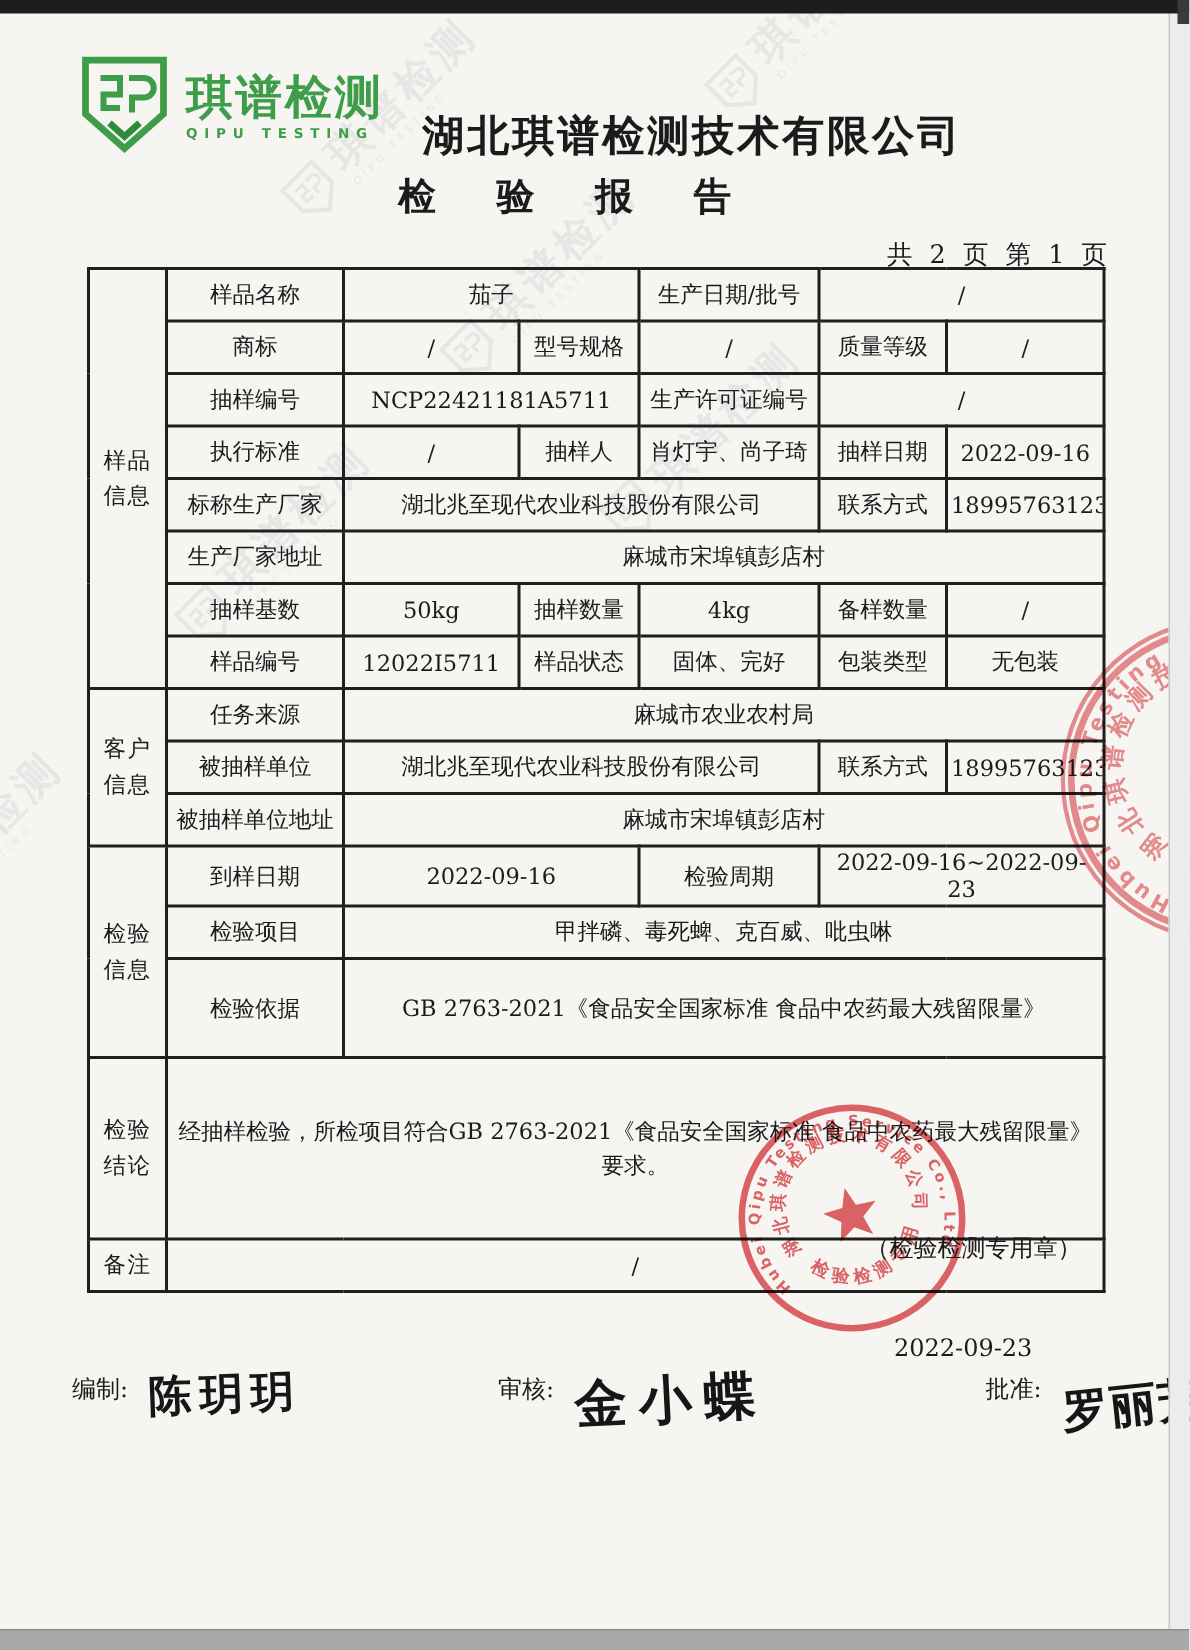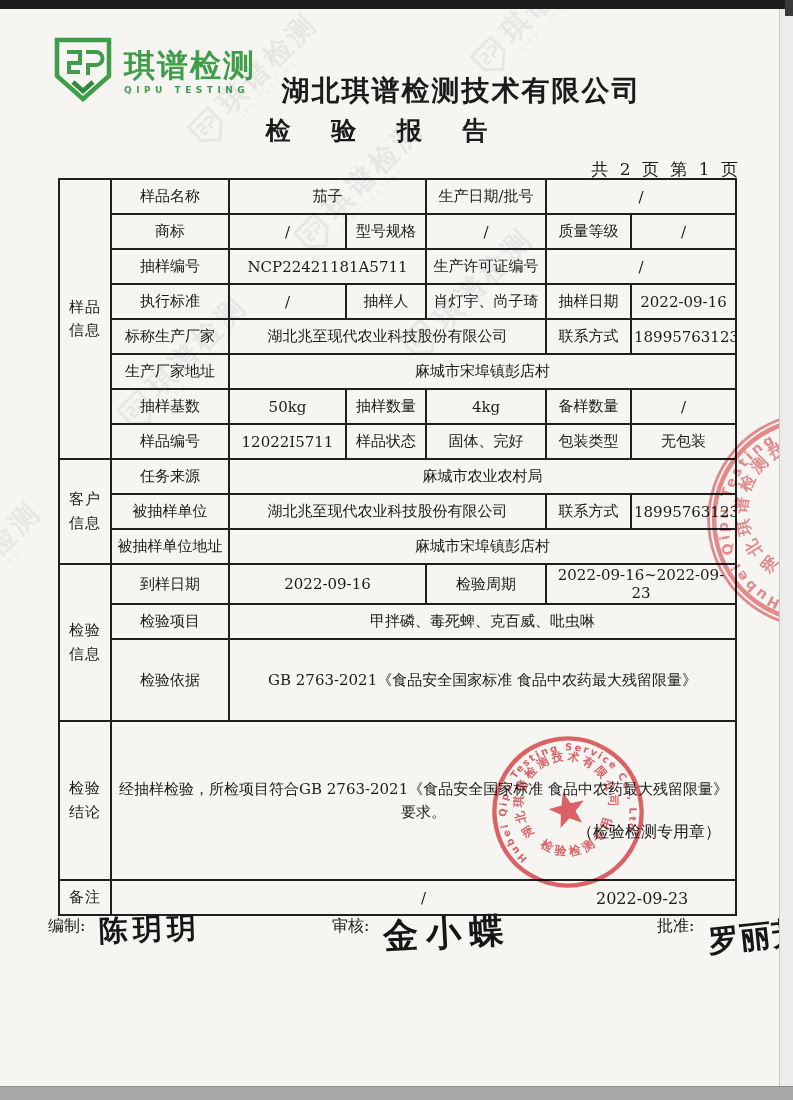--- a/index.html
+++ b/index.html
@@ -57,22 +57,22 @@
   table.report{
     position:absolute;left:58px;top:178px;width:677px;
     border-collapse:collapse;table-layout:fixed;z-index:5;
   }
   table.report td{
     border:2px solid #1f1f1f;
     font-size:15px;text-align:center;vertical-align:middle;
     padding:1px 2px;overflow:hidden;
   }
   tr.h35{height:35px;}
-  tr.h67{height:82px;}
-  tr.h165{height:159px;}
+  tr.h67{height:66px;}
+  tr.h165{height:121px;}
   td.group{
     font-size:16px;letter-spacing:1px;padding:0;
   }
   td.group .gwrap{display:inline-block;width:36px;word-break:break-all;line-height:1.55;}
   td.concl-cell{
     text-align:left;vertical-align:top;
     padding:48px 14px 0 14px;font-size:15px;line-height:1.5;
   }
   
   .stamp{position:absolute;z-index:20;mix-blend-mode:multiply;pointer-events:none;}

